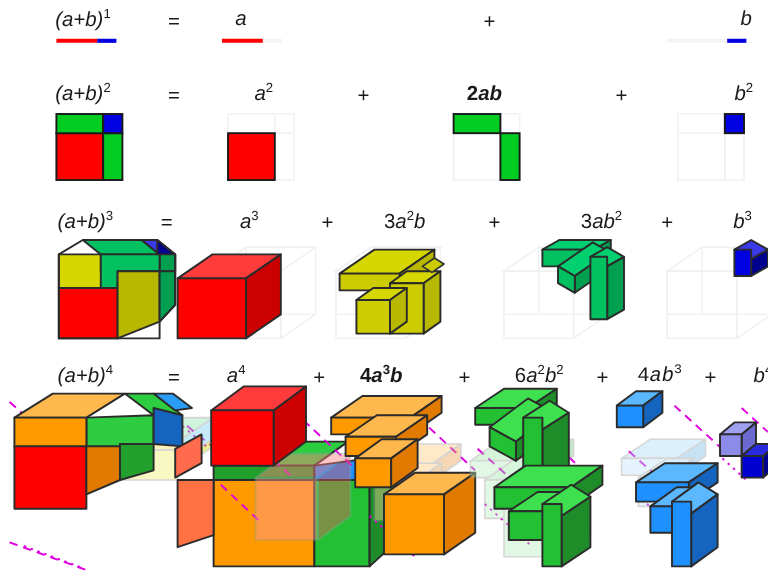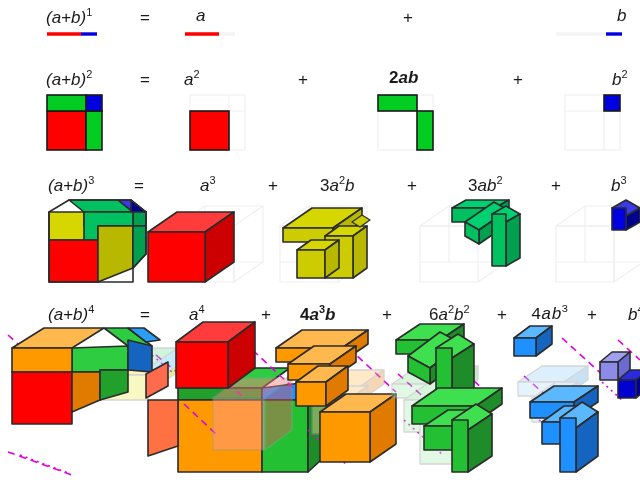--- a/index.html
+++ b/index.html
@@ -46,21 +46,21 @@
 
     <line x1="185" y1="34" x2="235" y2="34" stroke="#f4f4f4" stroke-width="3.4"></line>
     <line x1="185" y1="34" x2="219" y2="34" stroke="#ff0000" stroke-width="3.4"></line>
 
     <line x1="556" y1="34" x2="606" y2="34" stroke="#f4f4f4" stroke-width="3.4"></line>
     <line x1="606" y1="34" x2="622" y2="34" stroke="#0000e0" stroke-width="3.4"></line>
   </svg>
 
   <div class="lbl" style="left:46px;top:68px;"><span class="it">(a+b)</span><sup>2</sup></div>
   <div class="op" style="left:140px;top:70px;">=</div>
-  <div class="lbl" style="left:184px;top:68px;"><span class="it">a</span><sup>2</sup></div>
+  <div class="lbl" style="left:212px;top:68px;"><span class="it">a</span><sup>2</sup></div>
   <div class="op" style="left:298px;top:70px;">+</div>
   <div class="lbl up" style="left:389px;top:68px;font-weight:bold;"><span class="ro">2</span><span class="it">ab</span></div>
   <div class="op" style="left:513px;top:70px;">+</div>
   <div class="lbl" style="left:612px;top:68px;"><span class="it">b</span><sup>2</sup></div>
 
   <svg width="640" height="480">
 
     <g>
       <rect x="47" y="111" width="39" height="39" fill="#ff0000" stroke="#1a1a1a" stroke-width="1.6"></rect>
       <rect x="47" y="95" width="39" height="16" fill="#00cc22" stroke="#1a1a1a" stroke-width="1.6"></rect>
@@ -90,21 +90,21 @@
       <rect x="604" y="95" width="16" height="16" fill="#0000e0" stroke="#1a1a1a" stroke-width="1.6"></rect>
     </g>
   </svg>
 
   <div class="lbl" style="left:48px;top:174px;"><span class="it">(a+b)</span><sup>3</sup></div>
   <div class="op" style="left:134px;top:176px;">=</div>
   <div class="lbl" style="left:200px;top:174px;"><span class="it">a</span><sup>3</sup></div>
   <div class="op" style="left:268px;top:176px;">+</div>
   <div class="lbl up" style="left:320px;top:174px;"><span class="ro">3</span><span class="it">a</span><sup>2</sup><span class="it">b</span></div>
   <div class="op" style="left:407px;top:176px;">+</div>
-  <div class="lbl up" style="left:468px;top:174px;text-align:center;"><span class="ro">3</span><span class="it">ab</span><sup>2</sup></div>
+  <div class="lbl up" style="left:484px;top:174px;text-align:center;"><span class="ro">3</span><span class="it">ab</span><sup>2</sup></div>
   <div class="op" style="left:551px;top:176px;">+</div>
   <div class="lbl" style="left:611px;top:174px;"><span class="it">b</span><sup>3</sup></div>
 
   <svg width="640" height="480">
 
     <g>
 
       <polygon points="69,200 118,200 133,212 84,212" fill="#00c060" class="ed"></polygon>
 
       <polygon points="118,200 131,200 146,212 133,212" fill="#3a3ae8" class="ed"></polygon>

